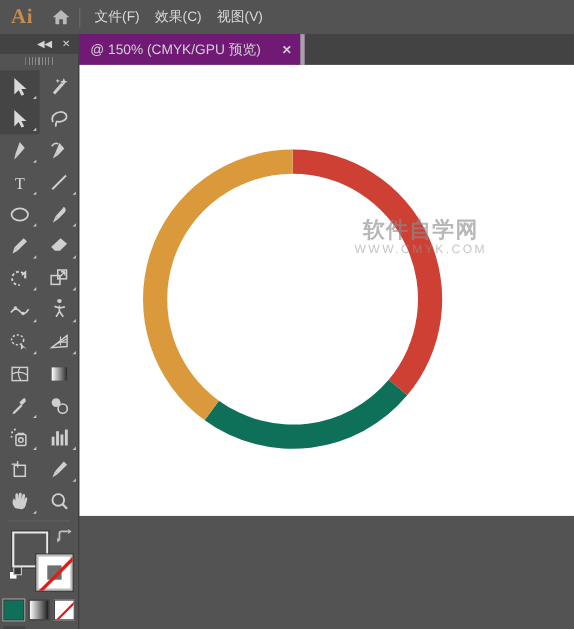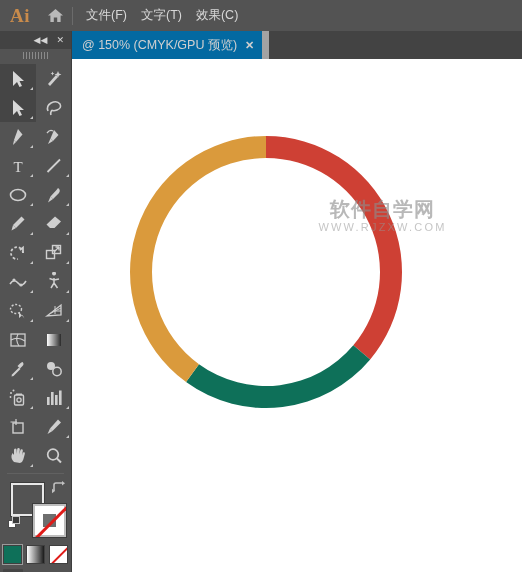--- a/index.html
+++ b/index.html
@@ -31,24 +31,24 @@
     white-space: nowrap; cursor: default;
   }
 
   
   #tabbar {
     position: absolute; left: 0; top: 31px; width: 522px; height: 28px;
     background: #434343;
   }
   #doc-tab {
     position: absolute; left: 72px; top: 0; height: 28px;
-    background: #0369a1;
-    display: flex; align-items: center; gap: 8px;
+    background: #701a75;
+    display: flex; align-items: center; gap: 19px;
     padding: 0 8px 0 10px;
-    border-right: 7px solid #a3a3a3;
+    border-right: 4px solid #a3a3a3;
   }
   #doc-tab-label { color: #d0d0d0; font-size: 12.5px; white-space: nowrap; }
   #doc-tab-close { color: #cfcfcf; font-size: 11px; font-weight: bold; cursor: pointer; }
 
   
   #toolbar {
     position: absolute; left: 0; top: 31px; width: 72px; height: 541px;
     background: #535353;
     border-right: 1px solid #3e3e3e;
     z-index: 5;
@@ -147,21 +147,21 @@
   .draw-btn {
     width: 20px; height: 18px;
     display: flex; align-items: center; justify-content: center;
     cursor: pointer; border-radius: 1px;
   }
   .draw-btn.active { background: #454545; }
 
   
   #canvas {
     position: absolute; left: 72px; top: 59px;
-    width: 450px; height: 513px;
+    width: 450px; height: 410px;
     background: #ffffff;
     overflow: hidden;
   }
   #donut-wrap {
     position: absolute; left: 56px; top: 75px;
     width: 276px; height: 276px;
   }
   #watermark {
     position: absolute; left: 228px; top: 140px;
     width: 165px; text-align: center;
@@ -185,43 +185,43 @@
   <div id="menubar">
     <div id="ai-logo">Ai</div>
     <div id="home-icon">
       <svg width="17" height="15" viewBox="0 0 17 15">
         <path d="M8.5 1 L16 7.6 L13.6 7.6 L13.6 14 L10.2 14 L10.2 9.4 L6.8 9.4 L6.8 14 L3.4 14 L3.4 7.6 L1 7.6 Z" fill="#b9b9b9"></path>
       </svg>
     </div>
     <div class="menu-sep"></div>
     <div id="menu-items" style="display:flex;align-items:flex-start;">
         <div class="menu-item">文件(F)</div>
-        <div class="menu-item">文字(T)</div>
         <div class="menu-item">效果(C)</div>
+        <div class="menu-item">视图(V)</div>
       </div>
   </div>
 
   <div id="tabbar">
     <div id="doc-tab">
       <span id="doc-tab-label">@ 150% (CMYK/GPU 预览)</span>
       <span id="doc-tab-close">✕</span>
     </div>
   </div>
 
   <div id="canvas">
     <div id="donut-wrap">
       <svg id="donut-svg" width="276" height="276" viewBox="0 0 276 276">
           <path d="M 138 2 A 136 136 0 0 1 242.182044264181 225.41911491736934 L 225.3290665155635 211.27778750426546 A 114 114 0 0 0 138 24 Z" fill="#CE4034"></path>
           <path d="M 242.182044264181 225.41911491736934 A 136 136 0 0 1 58.061205688223666 248.02631123499285 L 70.99248123865807 230.22793735874401 A 114 114 0 0 0 225.3290665155635 211.27778750426546 Z" fill="#0E7059"></path>
           <path d="M 58.061205688223666 248.02631123499285 A 136 136 0 0 1 137.99999999999997 2 L 137.99999999999997 24 A 114 114 0 0 0 70.99248123865807 230.22793735874401 Z" fill="#DA9A3C"></path>
         </svg>
     </div>
     <div id="watermark">
       <div id="wm-main">软件自学网</div>
-      <div id="wm-sub">WWW.RJZXW.COM</div>
+      <div id="wm-sub">WWW.CMYK.COM</div>
     </div>
   </div>
 
   <div id="toolbar">
     <div id="tool-header">
       <span id="tool-collapse">◀◀</span>
       <span id="tool-close">✕</span>
     </div>
     <div id="tool-grip">
       <div class="grip-lines"></div>

